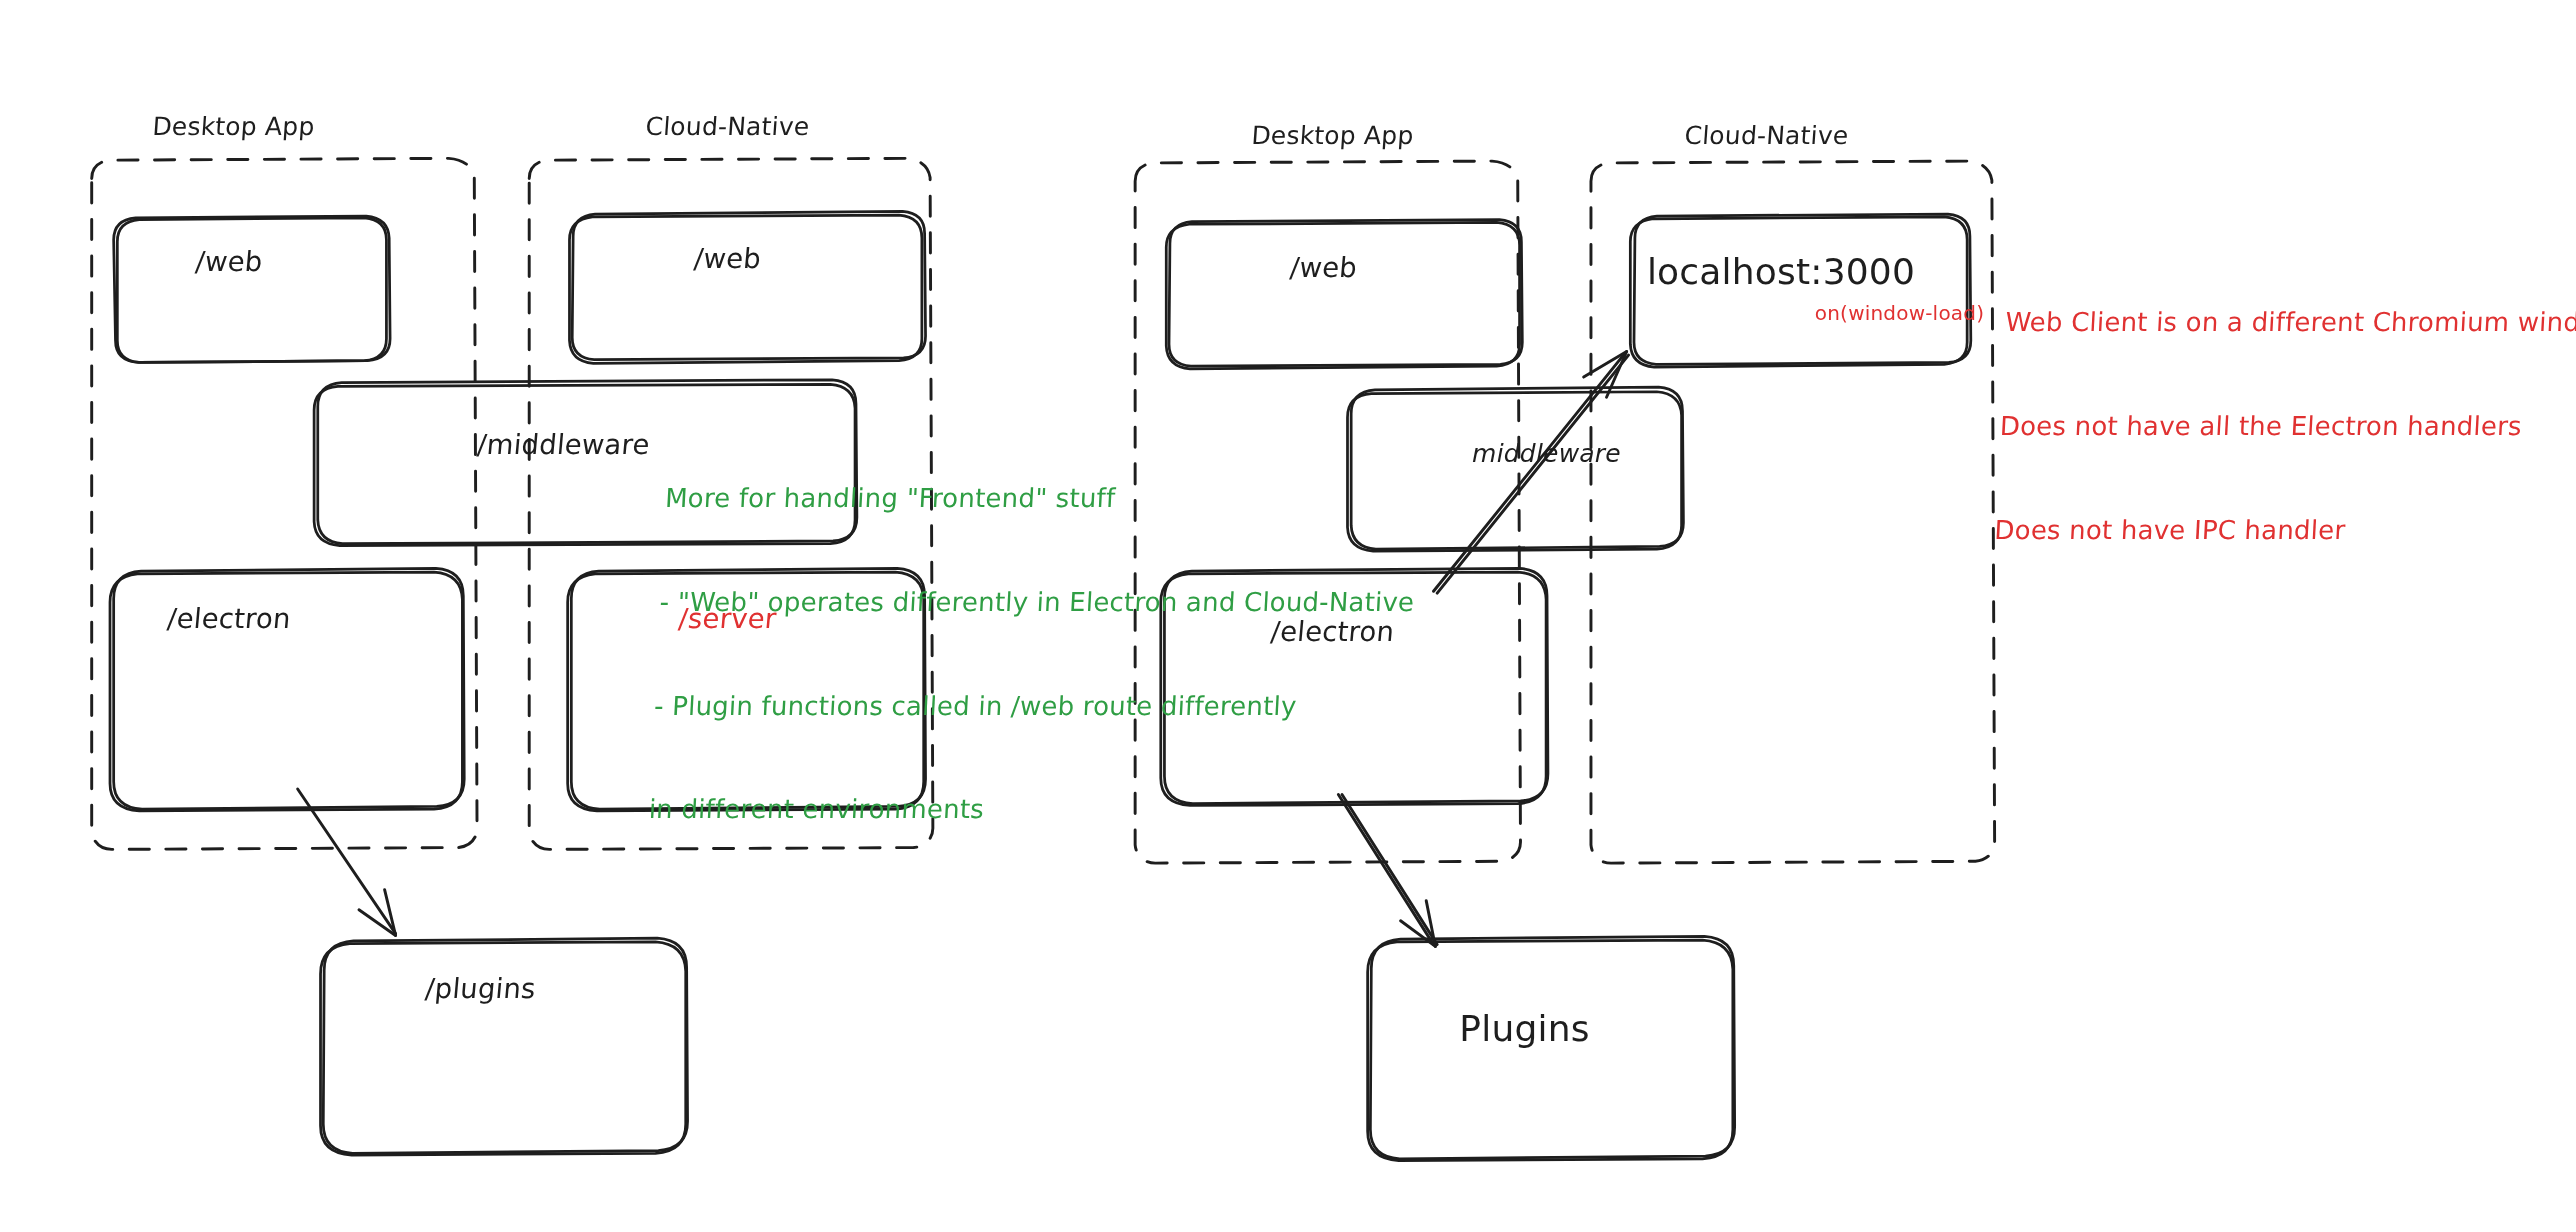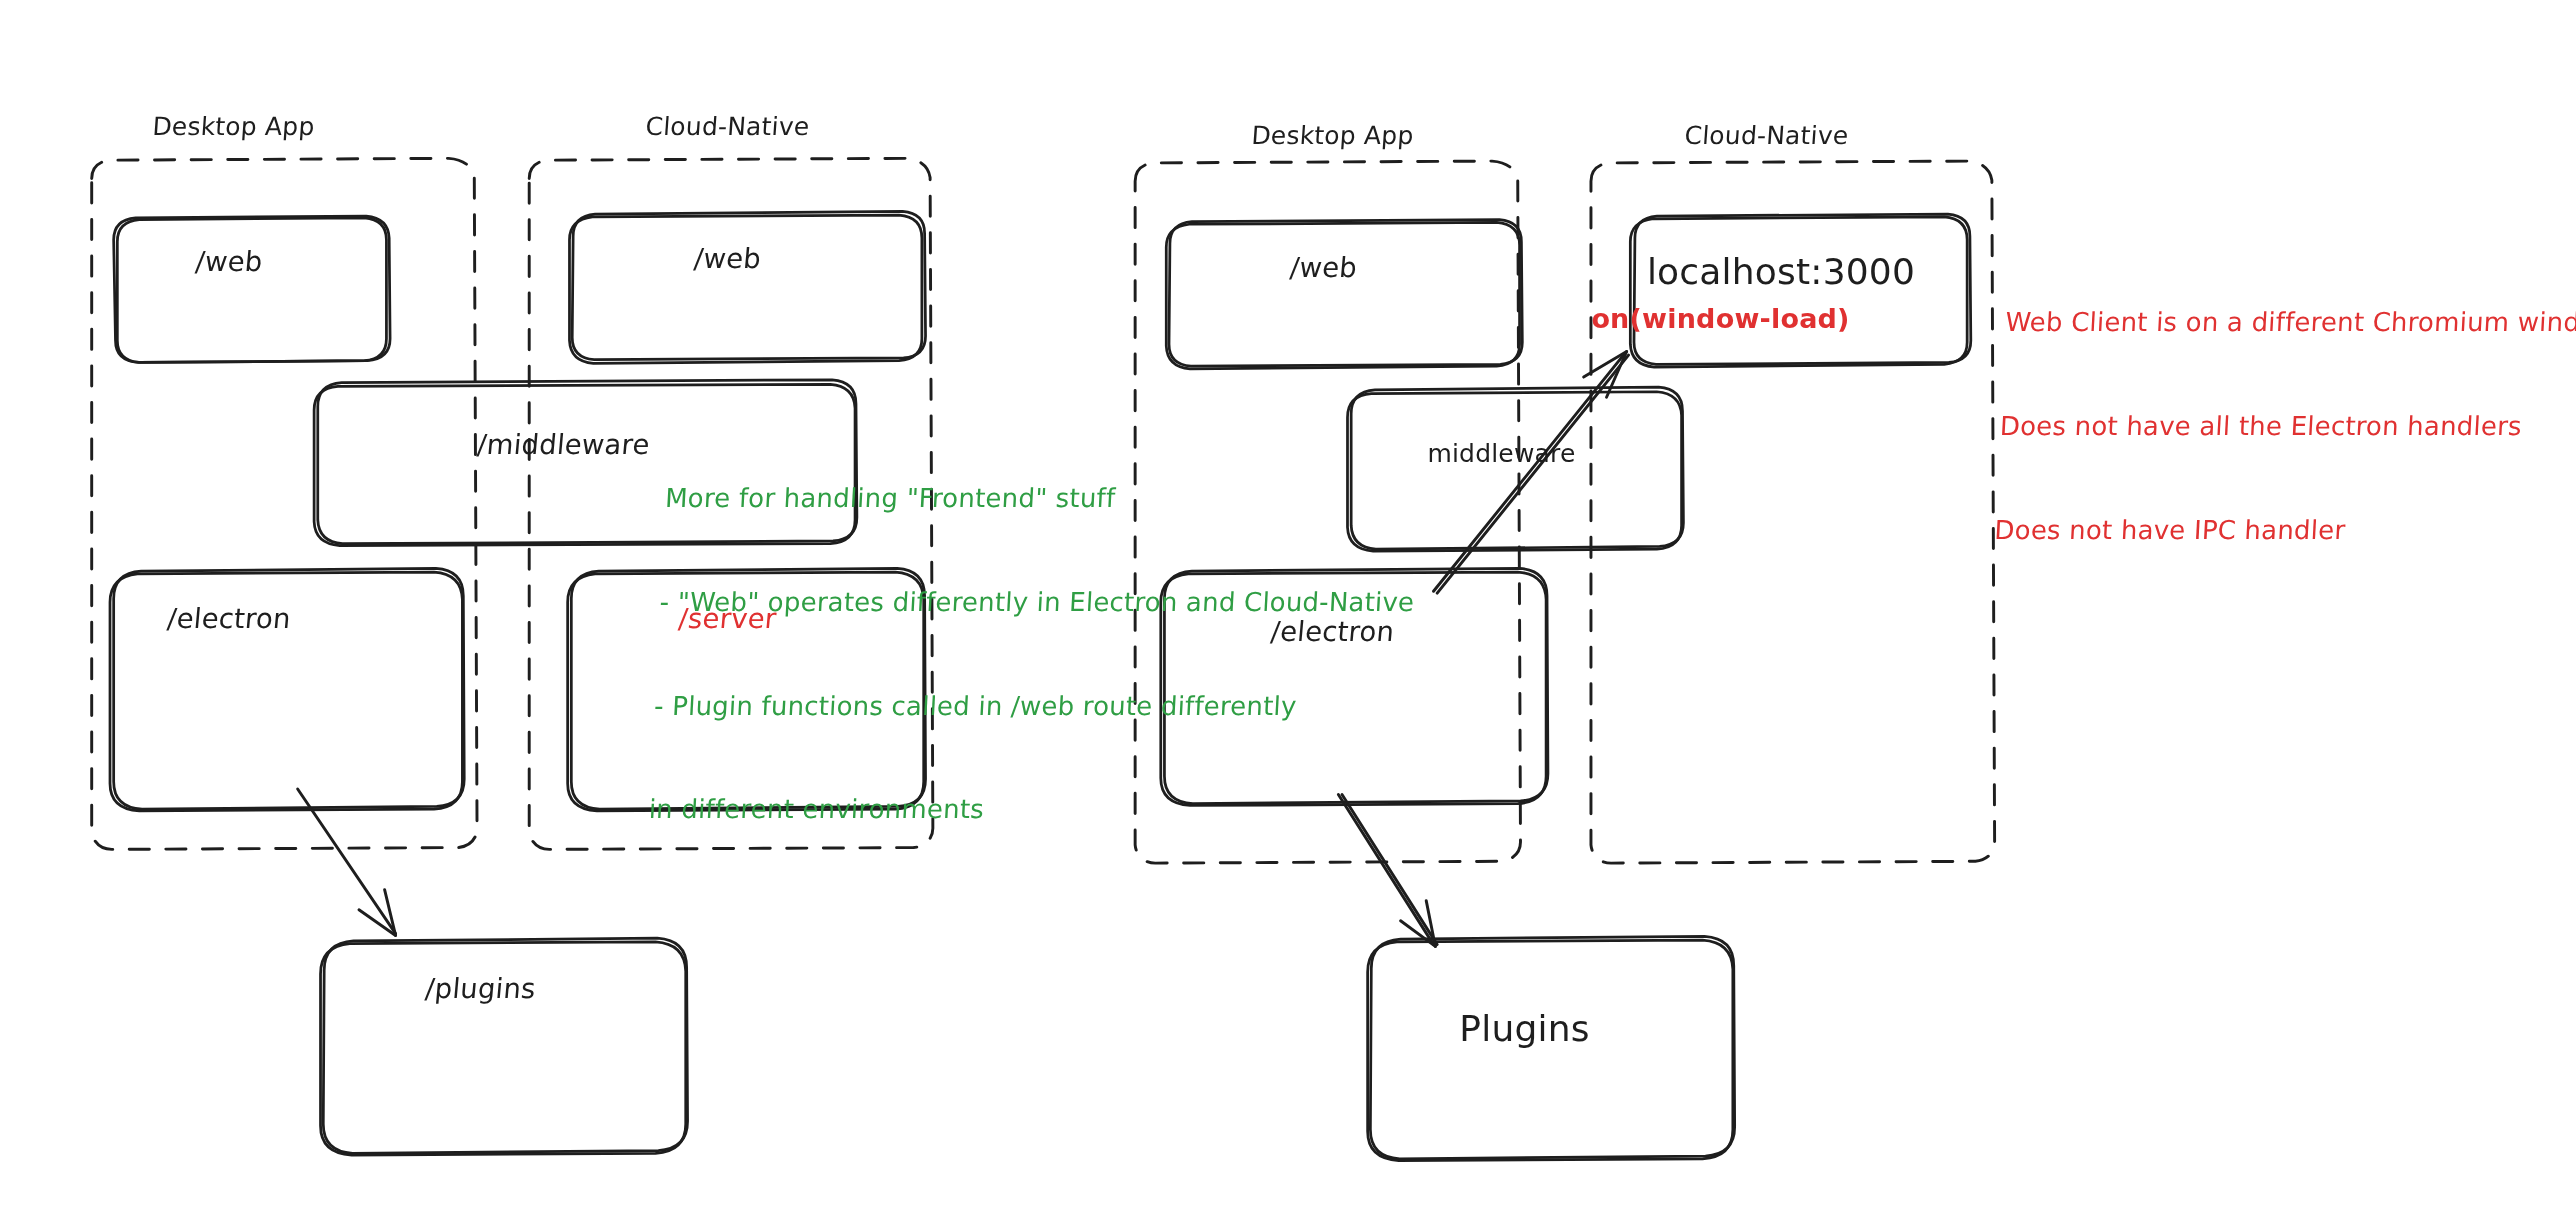--- a/index.html
+++ b/index.html
@@ -150,22 +150,22 @@
     <div>- "Web" operates differently in Electron and Cloud-Native</div>
     <div>- Plugin functions called in /web route differently</div>
     <div>in different environments</div>
   </div>
 
   <div class="lbl group-title black ctr" style="left:1218px;top:119px;width:229px;">Desktop App</div>
   <div class="lbl group-title black ctr" style="left:1547px;top:119px;width:439px;">Cloud-Native</div>
 
   <div class="lbl node-label black ctr" style="left:1218px;top:249px;width:211px;">/web</div>
   <div class="lbl node-label-plain black ctr" style="left:1639px;top:247px;width:284px;">localhost:3000</div>
-  <div class="lbl node-label-plain red ctr" style="left:1588px;top:300px;width:265px;font-size:27px;font-weight:bold;">on(window-load)</div>
-  <div class="lbl node-label-plain black ctr" style="left:1401px;top:437px;width:201px;font-size:25px;">middleware</div>
+  <div class="lbl node-label-plain red ctr" style="left:1767px;top:300px;width:265px;font-size:20px;">on(window-load)</div>
+  <div class="lbl node-label-plain black ctr" style="left:1446px;top:437px;width:201px;font-size:25px;font-style:italic;">middleware</div>
   <div class="lbl node-label black ctr" style="left:1218px;top:613px;width:229px;">/electron</div>
   <div class="lbl node-label-plain black ctr" style="left:1419px;top:980px;width:211px;margin-top:24px;">Plugins</div>
 
   <div class="lbl note red" style="left:2000px;top:236px;">
     <div>Web Client is on a different Chromium window</div>
     <div>Does not have all the Electron handlers</div>
     <div>Does not have IPC handler</div>
   </div>
 
 </div>

